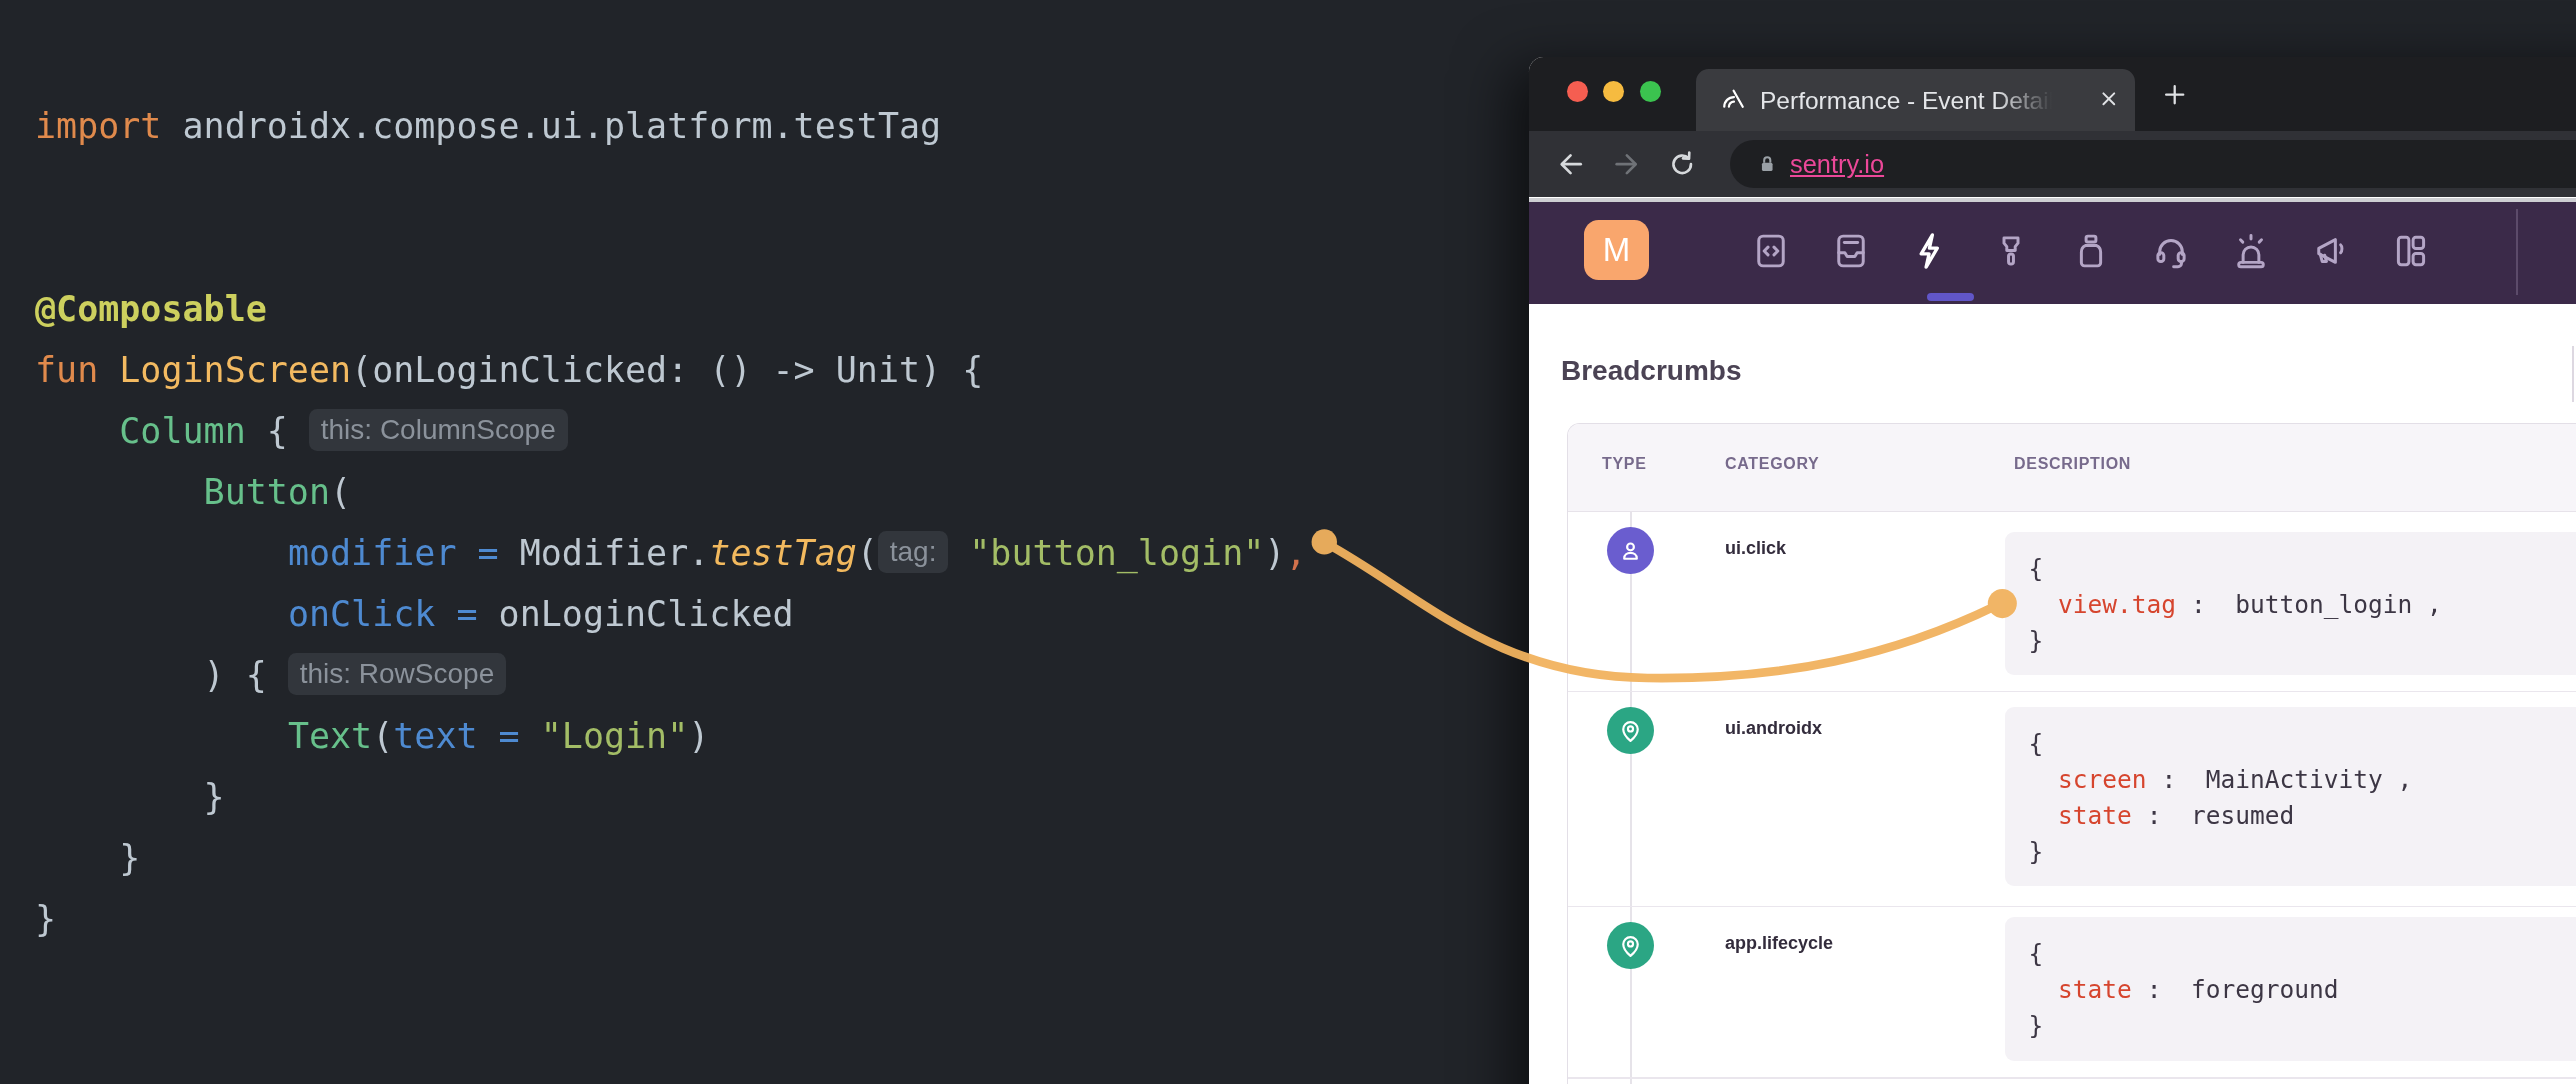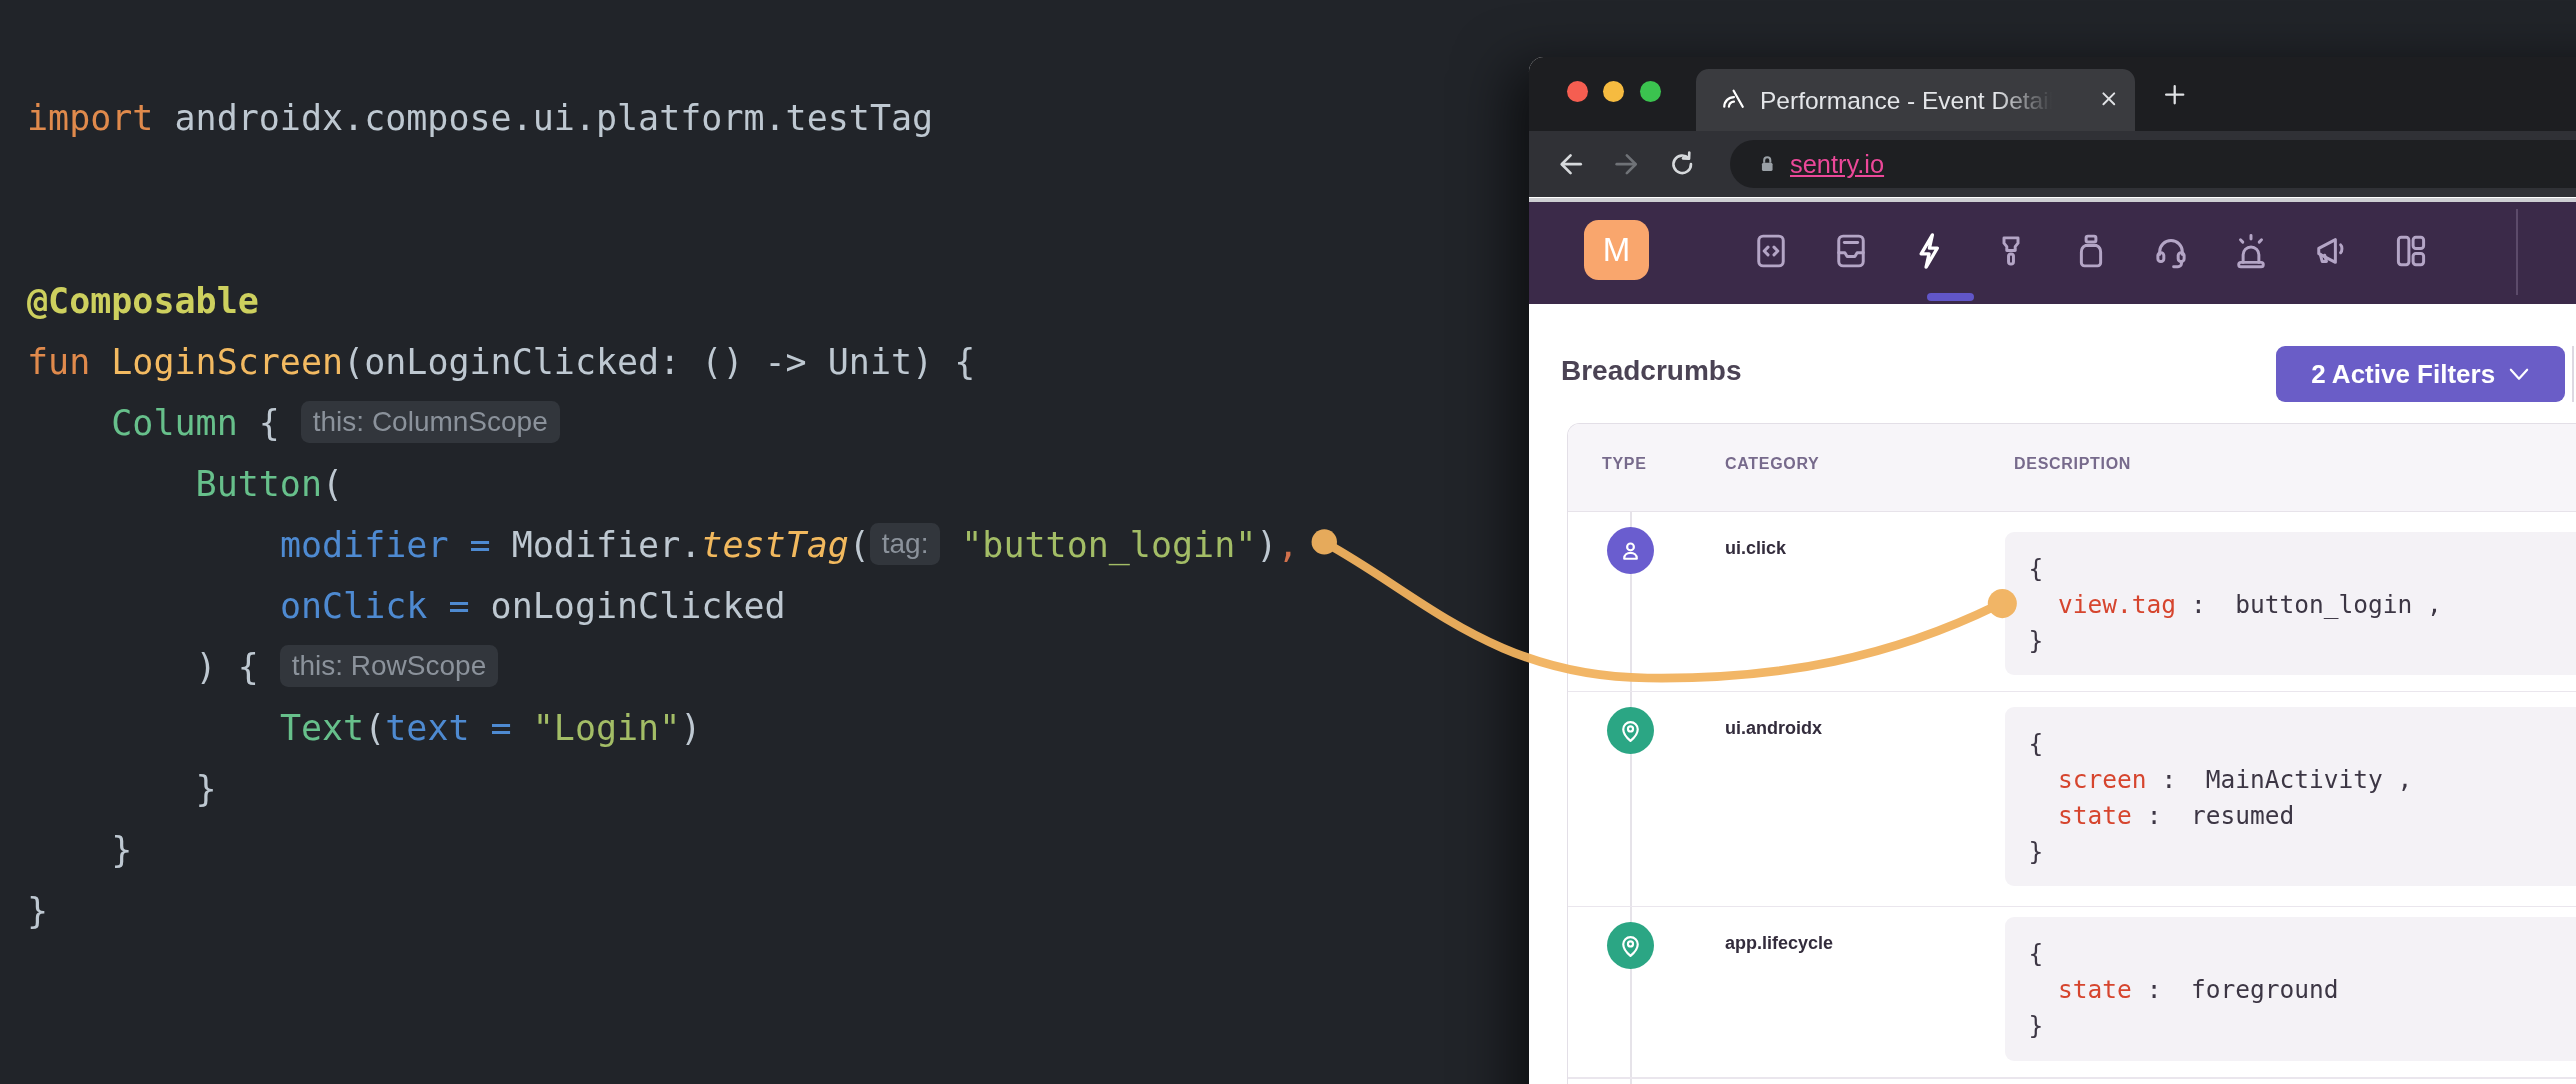--- a/index.html
+++ b/index.html
@@ -3,21 +3,21 @@
 <meta charset="utf-8">
 <style>
   html,body{margin:0;padding:0;}
   body{
     width:2576px;height:1085px;overflow:hidden;position:relative;
     background:#212429;font-family:"Liberation Sans",sans-serif;
   }
   
   .editor{position:absolute;inset:0;background:#212429;}
   .editor pre{
-    margin:0;padding:88px 0 0 27px;
+    margin:8px;padding:88px 0 0 27px;
     font-family:"DejaVu Sans Mono",monospace;font-size:35px;line-height:61px;
     color:#bec8d1;
   }
   .code-line{height:61px;white-space:pre;}
   .tok-pl{color:#bec8d1;}
   .tok-kw{color:#e08a4c;}
   .tok-ann{color:#cdd05e;font-weight:bold;}
   .tok-fn{color:#f3ba61;}
   .tok-comp{color:#67c08b;}
   .tok-param{color:#4e8ad1;}
@@ -241,26 +241,20 @@
             <rect x="13.2" y="4.2" width="6" height="6.4" rx="1.6"></rect>
             <rect x="13.2" y="13.4" width="6" height="6.4" rx="1.6"></rect>
           </svg></button>
       </div>
     <div class="nav-underline"></div>
     <div class="nav-divider"></div>
   </div>
 
   <div class="page">
     <div class="page-title">Breadcrumbs</div>
-    <button class="filter-btn">
-      <span>2 Active Filters</span>
-      <svg viewBox="0 0 24 16" fill="none" stroke="#fff" stroke-width="2.4" stroke-linecap="round" stroke-linejoin="round">
-        <polyline points="3 3 12 13 21 3"></polyline>
-      </svg>
-    </button>
     <div class="edge-sliver"></div>
 
     <div class="card">
       <div class="timeline"></div>
       <div class="thead">
           <div class="th th-0">TYPE</div>
           <div class="th th-1">CATEGORY</div>
           <div class="th th-2">DESCRIPTION</div>
         </div>
       <div>

